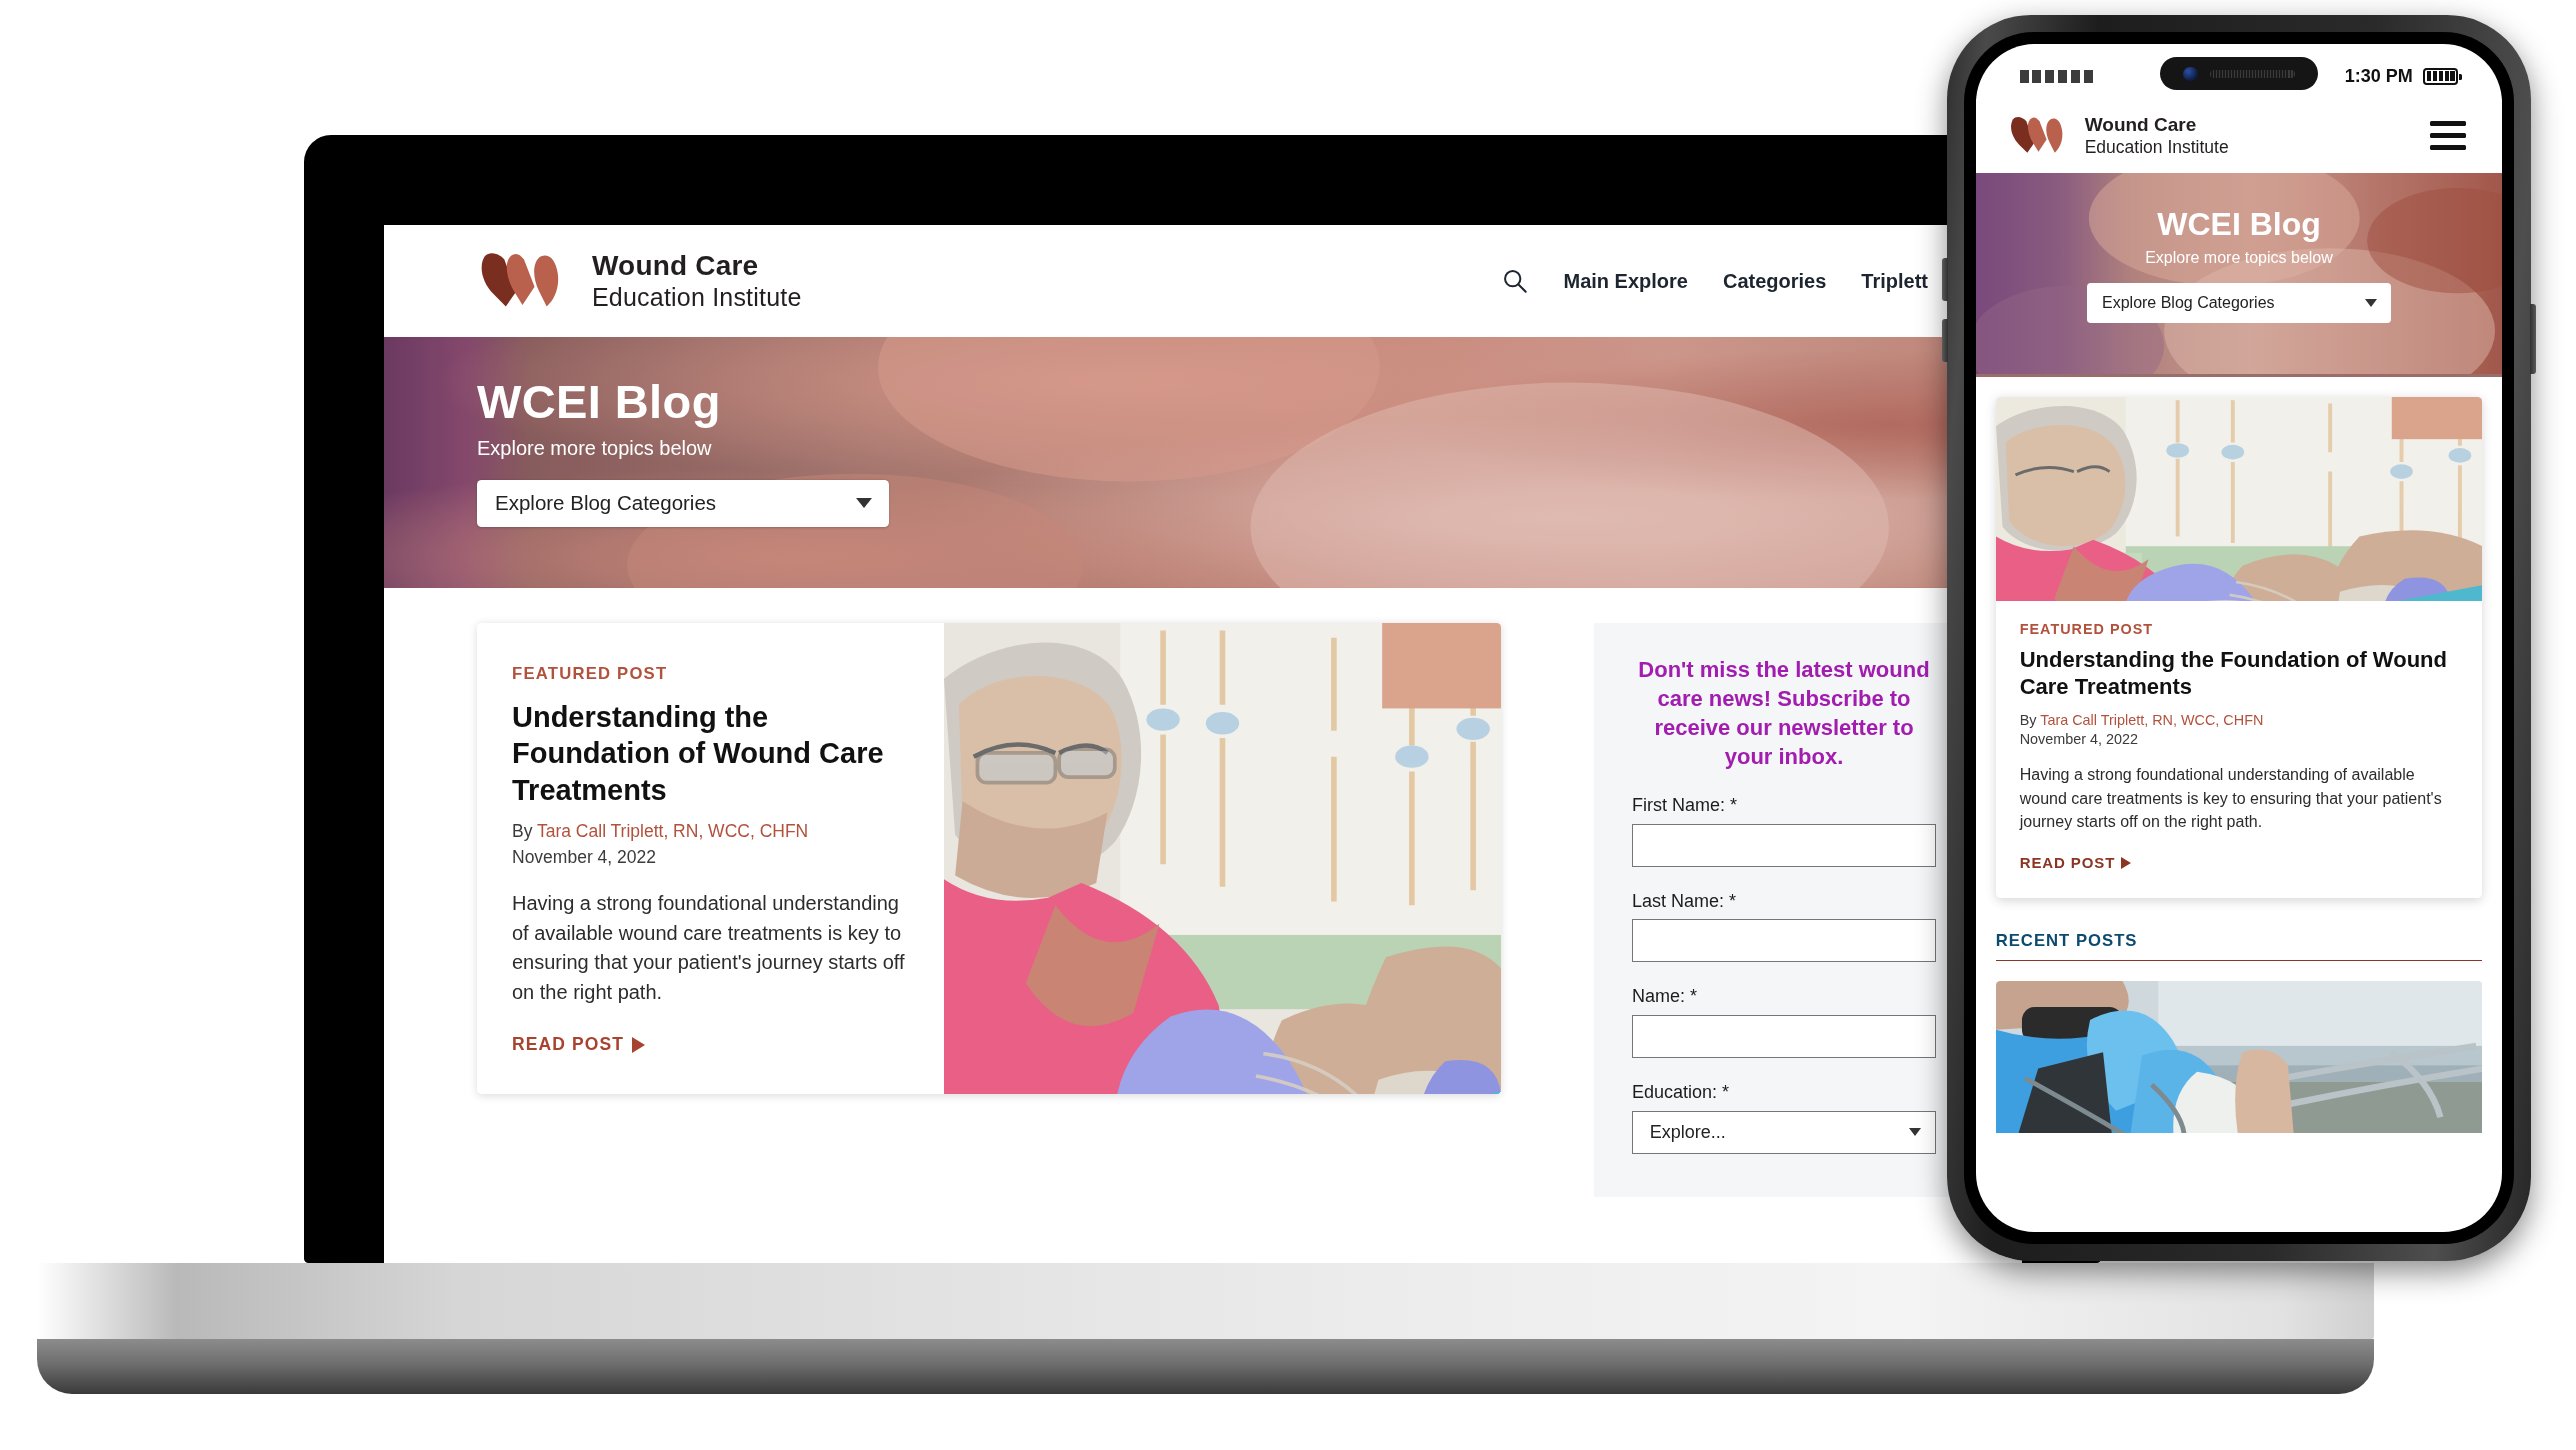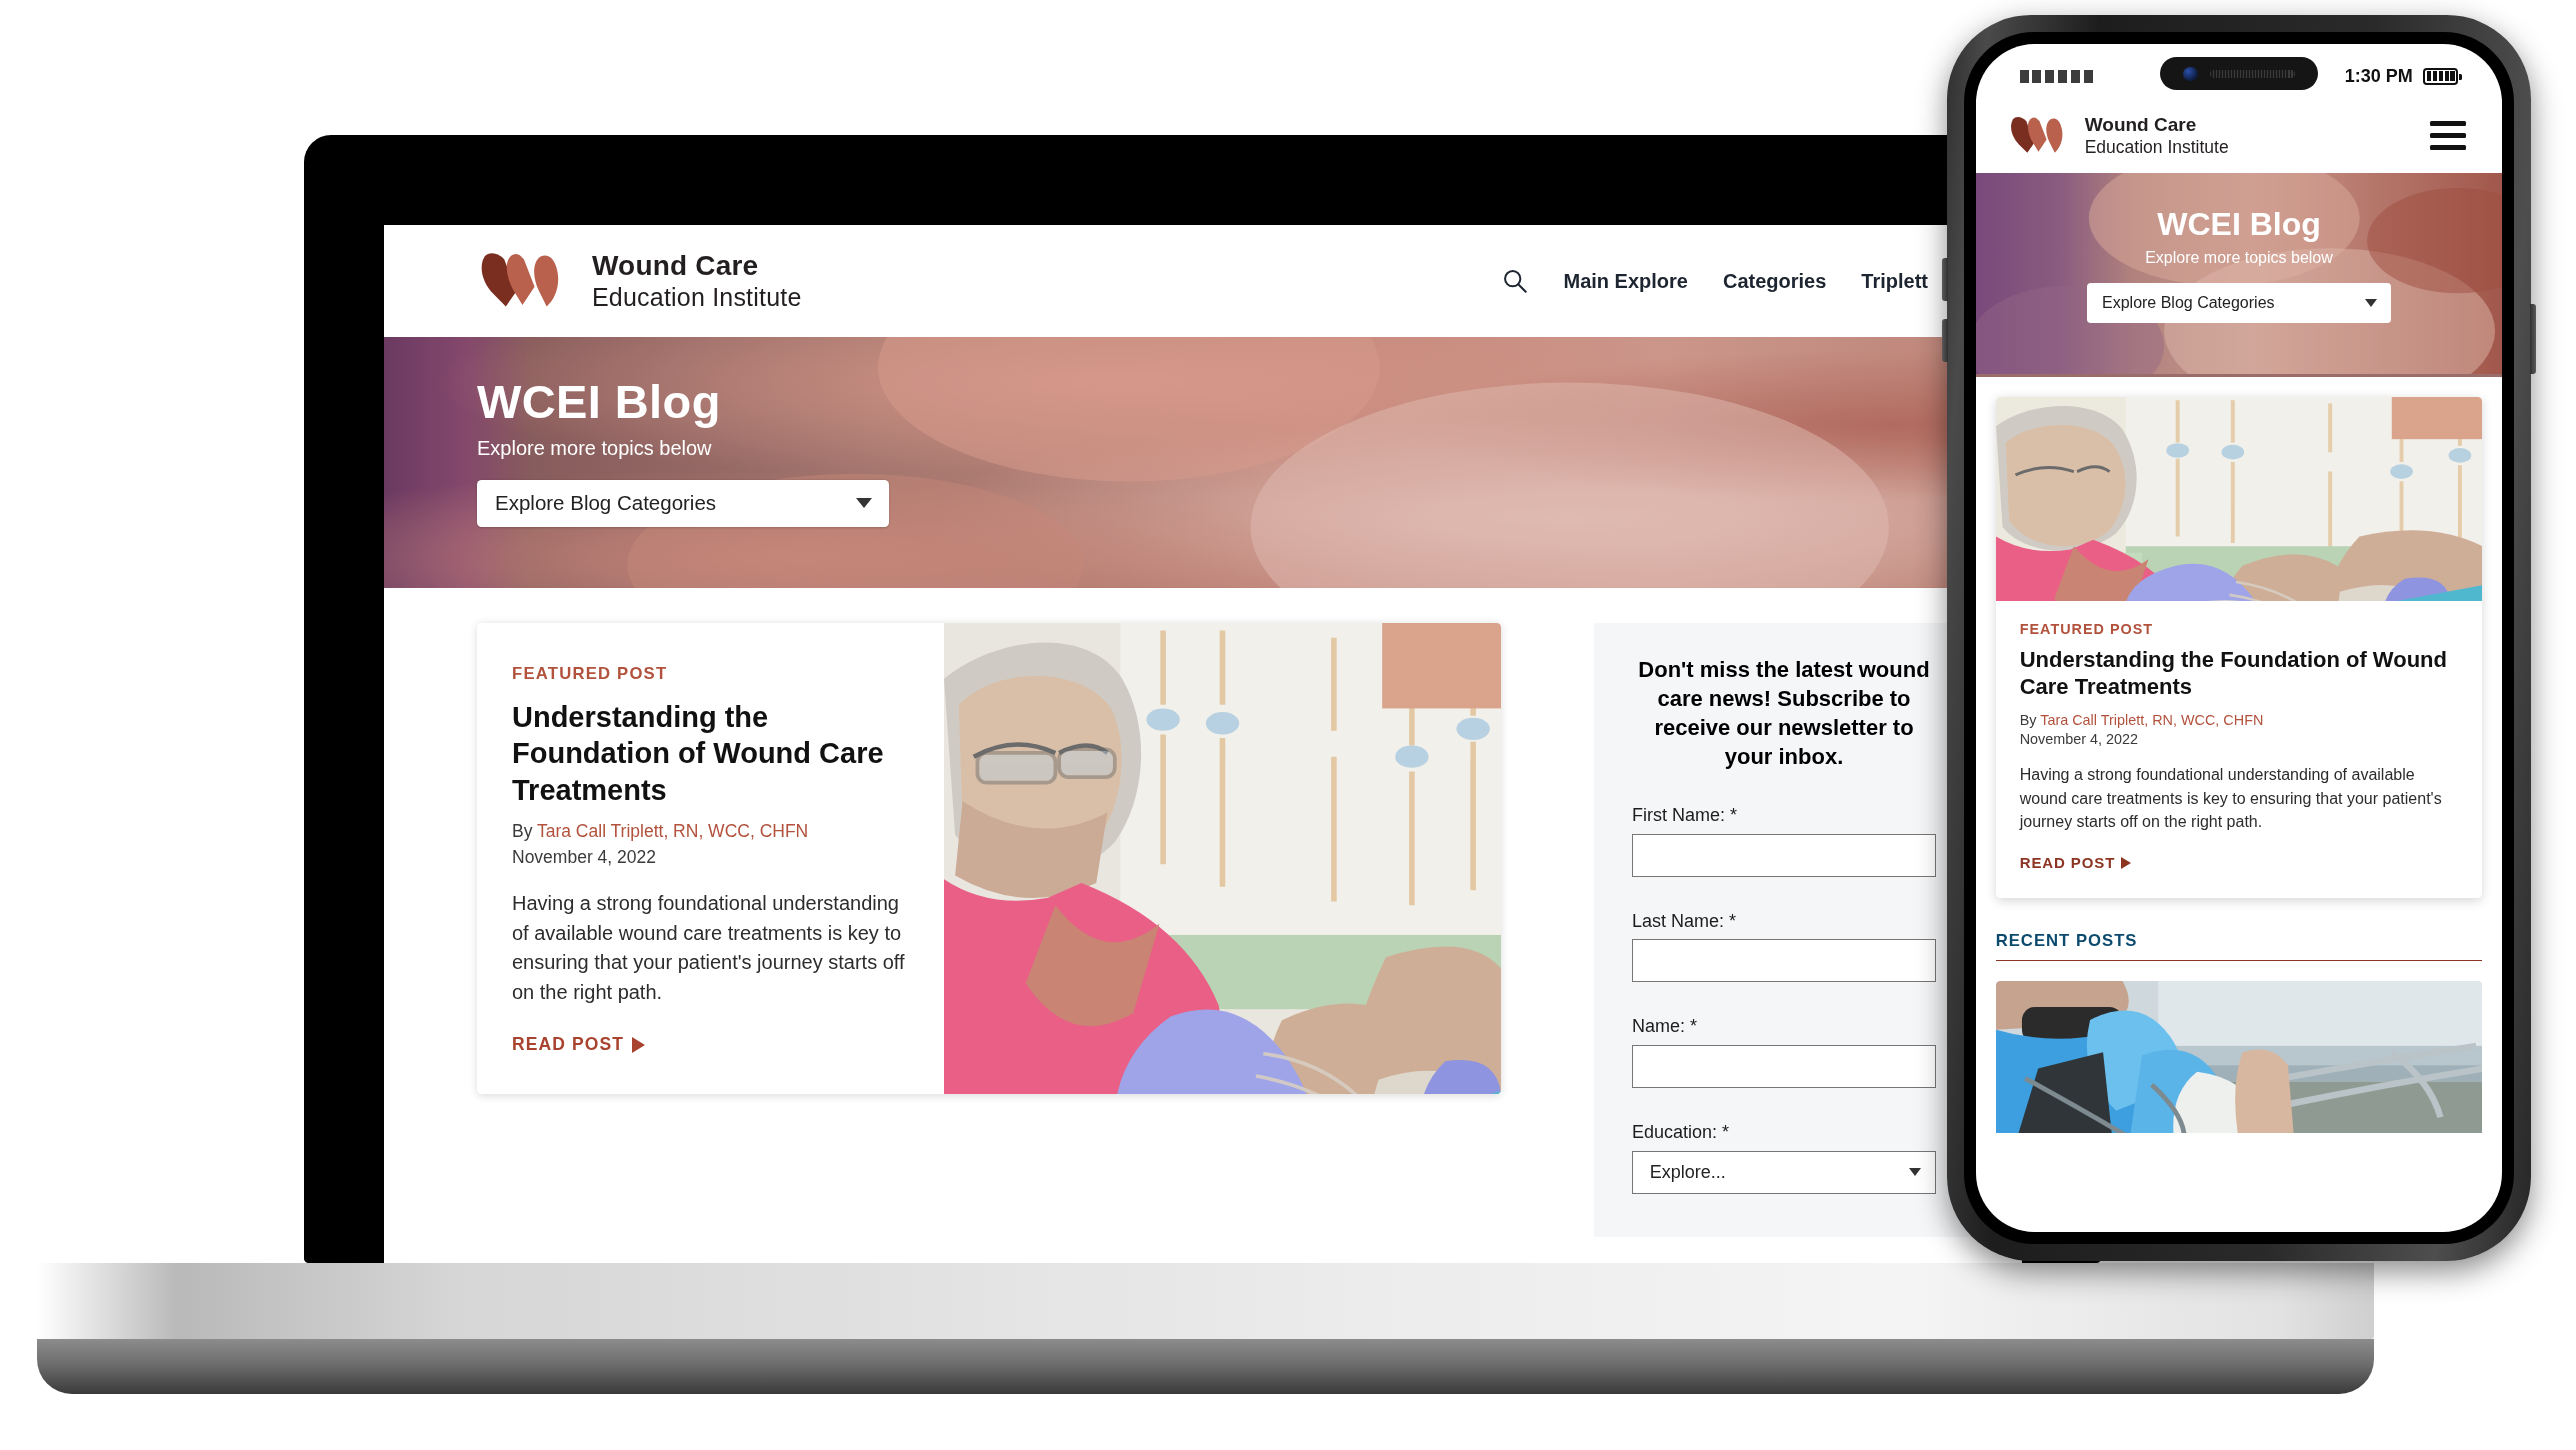--- a/index.html
+++ b/index.html
@@ -80,22 +80,22 @@
   .post-meta { font-size: 17.5px; color:#3b3b3b; margin-top: 13.7px; }
   .post-meta a { color:#b2513c; text-decoration:none; }
   .post-date { font-size: 17.5px; color:#3b3b3b; margin-top: 4.6px; }
   .post-excerpt { font-size: 20px; color:#2c2c2c; line-height:1.48; margin-top: 21px; }
   .read-post { font-size: 17.5px; font-weight:700; letter-spacing:1.1px; color:#a8432f; margin-top: 27px; display:flex; align-items:center; gap:7.6px; }
   .tri { width:0;height:0;border-top:8.4px solid transparent;border-bottom:8.4px solid transparent;border-left:13px solid #a8432f; }
   .post-photo { flex:1; position: relative; overflow:hidden; }
 
   .side-col { flex:1; padding: 0 0 0 93px; }
   .newsletter { background:#f4f6f8; padding: 32px 38px 43px 38px; width: 380px; }
-  .nl-title { font-size: 22px; font-weight:700; color:#000000; text-align:center; line-height:1.32; }
-  .nl-label { font-size: 18px; color:#1c1c1c; margin-top: 34px; }
+  .nl-title { font-size: 22px; font-weight:700; color:#a21caf; text-align:center; line-height:1.32; }
+  .nl-label { font-size: 18px; color:#1c1c1c; margin-top: 24px; }
   .nl-input { margin-top: 7.6px; height: 43px; background:#fff; border: 1.5px solid #767676; width: 100%; }
   .nl-select {
     margin-top: 7.6px; height: 43px; background:#fff; border:1.5px solid #767676; width:100%;
     display:flex; align-items:center; justify-content:space-between; padding: 0 13.7px 0 16.7px; font-size: 18px; color:#222;
   }
   .chev-sm { width:0;height:0;border-left:6.8px solid transparent;border-right:6.8px solid transparent;border-top:8.4px solid #333; }
 
   
   #phone { position:absolute; left: 1947px; top: 15px; width: 584px; height: 1246px; }
   #phone-body {

